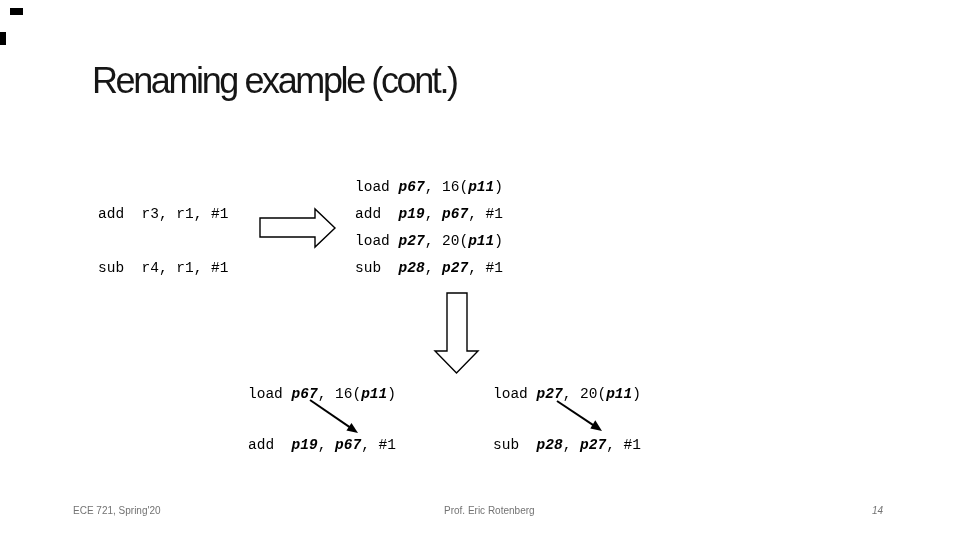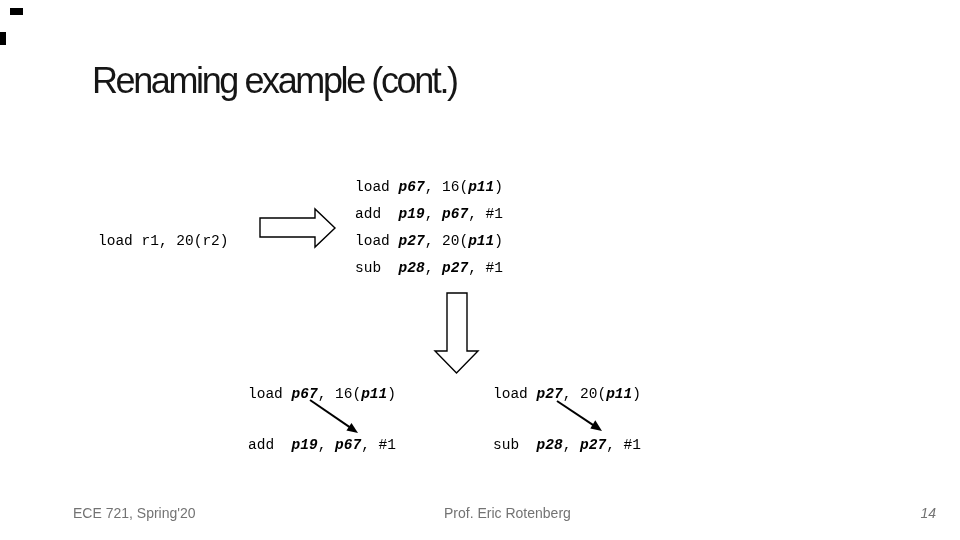--- a/index.html
+++ b/index.html
@@ -10,34 +10,35 @@
   .title{position:absolute;left:80px;top:60px;
          font-family:"Liberation Sans",sans-serif;font-size:36px;
          letter-spacing:-2.4px;color:#161616;white-space:nowrap;margin-left:12px;}
   .codeline{position:absolute;font-family:"Liberation Mono","DejaVu Sans Mono",monospace;
             font-size:14.5px;line-height:17px;color:var(--ink,#000000);white-space:pre;}
   .codeline b{font-weight:bold;font-style:italic;}
   .overlay{position:absolute;left:0;top:0;}
   .blockarrow{fill:var(--arrow-fill,#ffffff);stroke:var(--ink,#000000);stroke-width:1.4;}
   .depline{stroke:var(--ink,#000000);stroke-width:2;}
   .dephead{fill:var(--ink,#000000);stroke:none;}
-  .footer-text{position:absolute;top:505px;font-size:14px;color:var(--muted,#737373);
+  .footer-text{position:absolute;top:505px;font-size:10px;color:var(--muted,#737373);
                font-family:"Liberation Sans",sans-serif;white-space:nowrap;}
 </style>
 </head>
 <body style="--bg: #ffffff; --ink: #000000; --muted: #737373; --arrow-fill: #ffffff;">
 
 <div class="slide">
 
   <div class="corner-mark" style="left:10px;top:8px;width:13px;height:7px;"></div>
   <div class="corner-mark" style="left:0px;top:32px;width:6px;height:13px;"></div>
 
   <div class="title">Renaming example (cont.)</div>
 
-  <div class="codeline" style="left:98px;top:233px"><span>load r1, 20(r2)</span></div>
+  <div class="codeline" style="left:98px;top:206px"><span>add  r3, r1, #1</span></div>
+  <div class="codeline" style="left:98px;top:260px"><span>sub  r4, r1, #1</span></div>
 
   <div class="codeline" style="left:355px;top:179px"><span>load </span><b>p67</b><span>, 16(</span><b>p11</b><span>)</span></div>
   <div class="codeline" style="left:355px;top:206px"><span>add  </span><b>p19</b><span>, </span><b>p67</b><span>, #1</span></div>
   <div class="codeline" style="left:355px;top:233px"><span>load </span><b>p27</b><span>, 20(</span><b>p11</b><span>)</span></div>
   <div class="codeline" style="left:355px;top:260px"><span>sub  </span><b>p28</b><span>, </span><b>p27</b><span>, #1</span></div>
 
   <div class="codeline" style="left:248px;top:386px"><span>load </span><b>p67</b><span>, 16(</span><b>p11</b><span>)</span></div>
   <div class="codeline" style="left:248px;top:437px"><span>add  </span><b>p19</b><span>, </span><b>p67</b><span>, #1</span></div>
 
   <div class="codeline" style="left:493px;top:386px"><span>load </span><b>p27</b><span>, 20(</span><b>p11</b><span>)</span></div>
@@ -55,15 +56,15 @@
     </g>
 
     <g>
       <line class="depline" x1="557" y1="401" x2="594" y2="425.6"></line>
       <polygon class="dephead" points="602,431 590.3,428.6 595.3,420.2"></polygon>
     </g>
   </svg>
 
   <div class="footer-text" style="left:73px;">ECE 721, Spring'20</div>
   <div class="footer-text" style="left:432px;margin-left:12px;">Prof. Eric Rotenberg</div>
-  <div class="footer-text" style="left:920px;width:16px;text-align:right;font-style:italic;">14</div>
+  <div class="footer-text" style="left:872px;width:16px;text-align:left;font-style:italic;">14</div>
 
 </div>
 
 </body></html>

